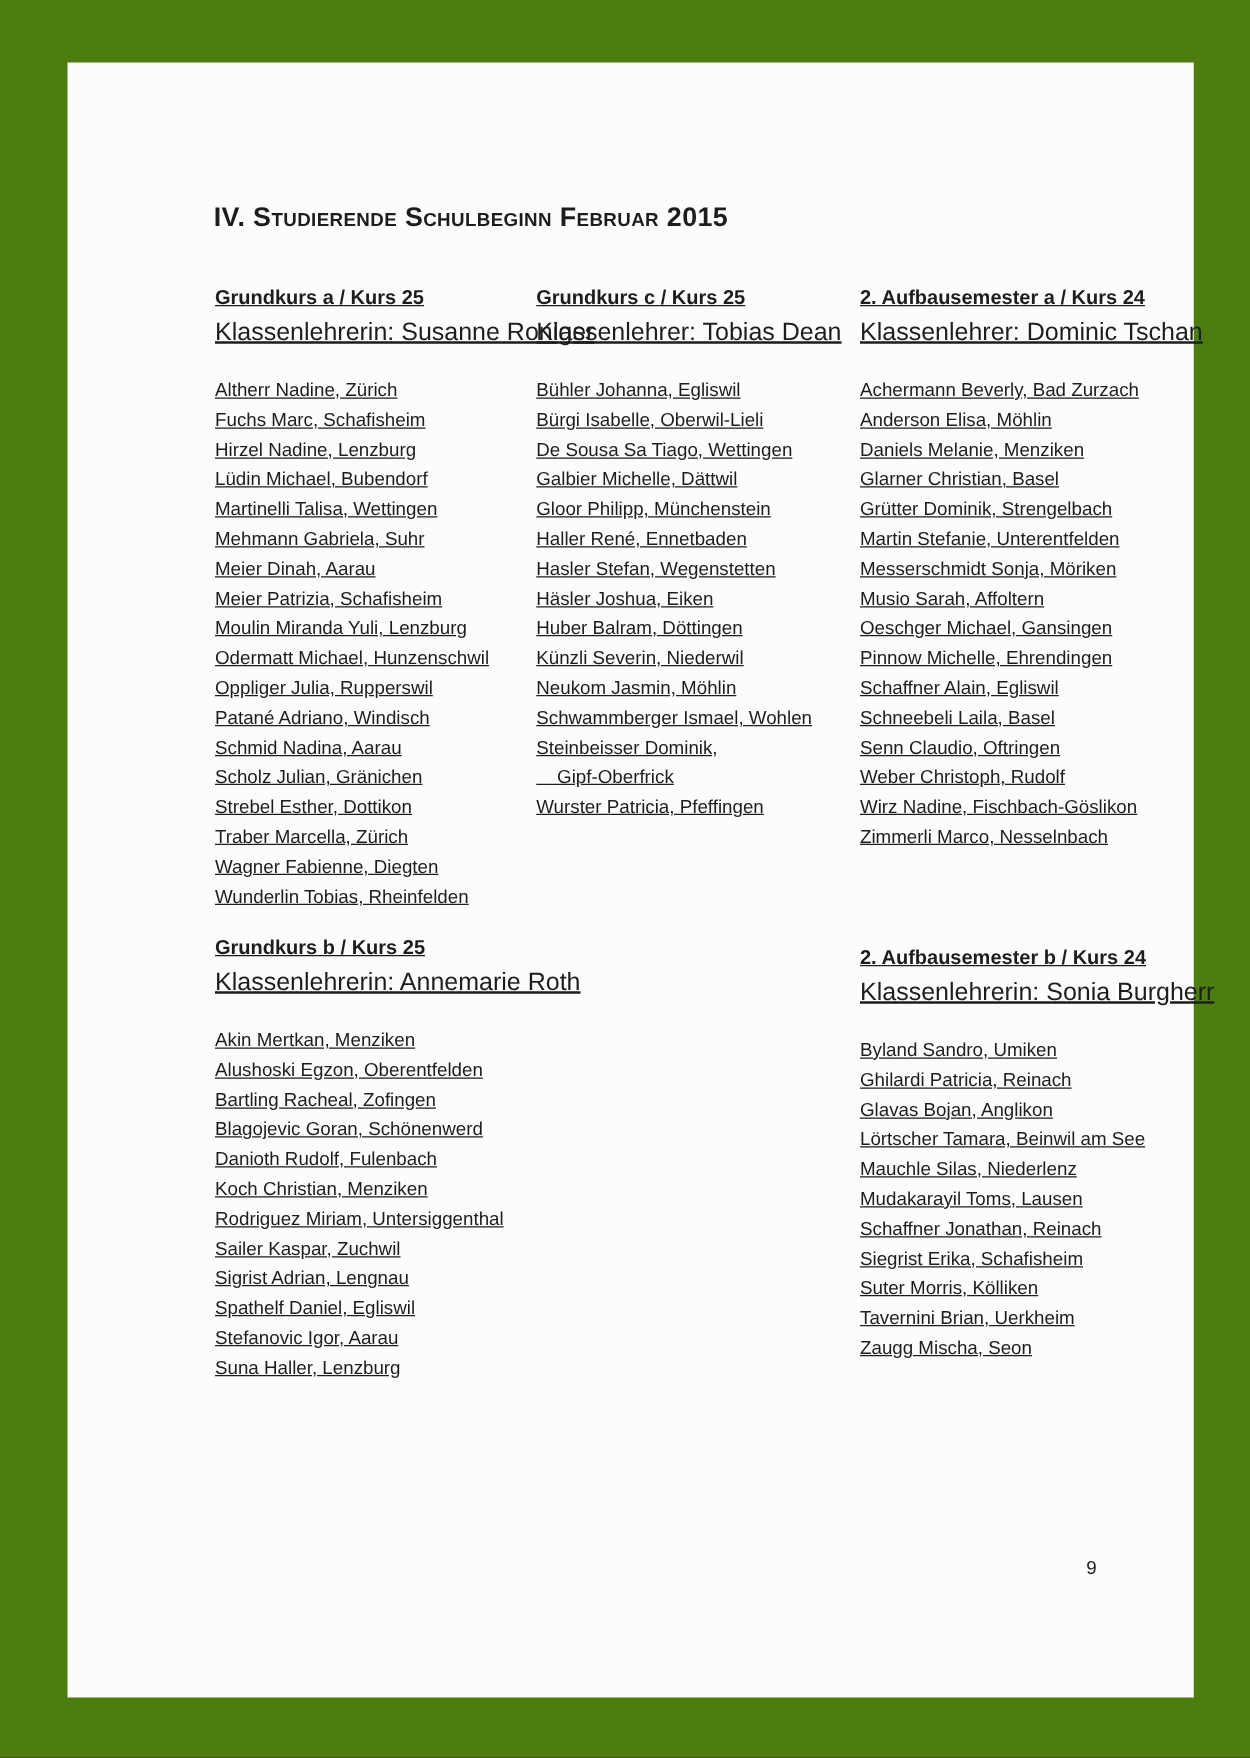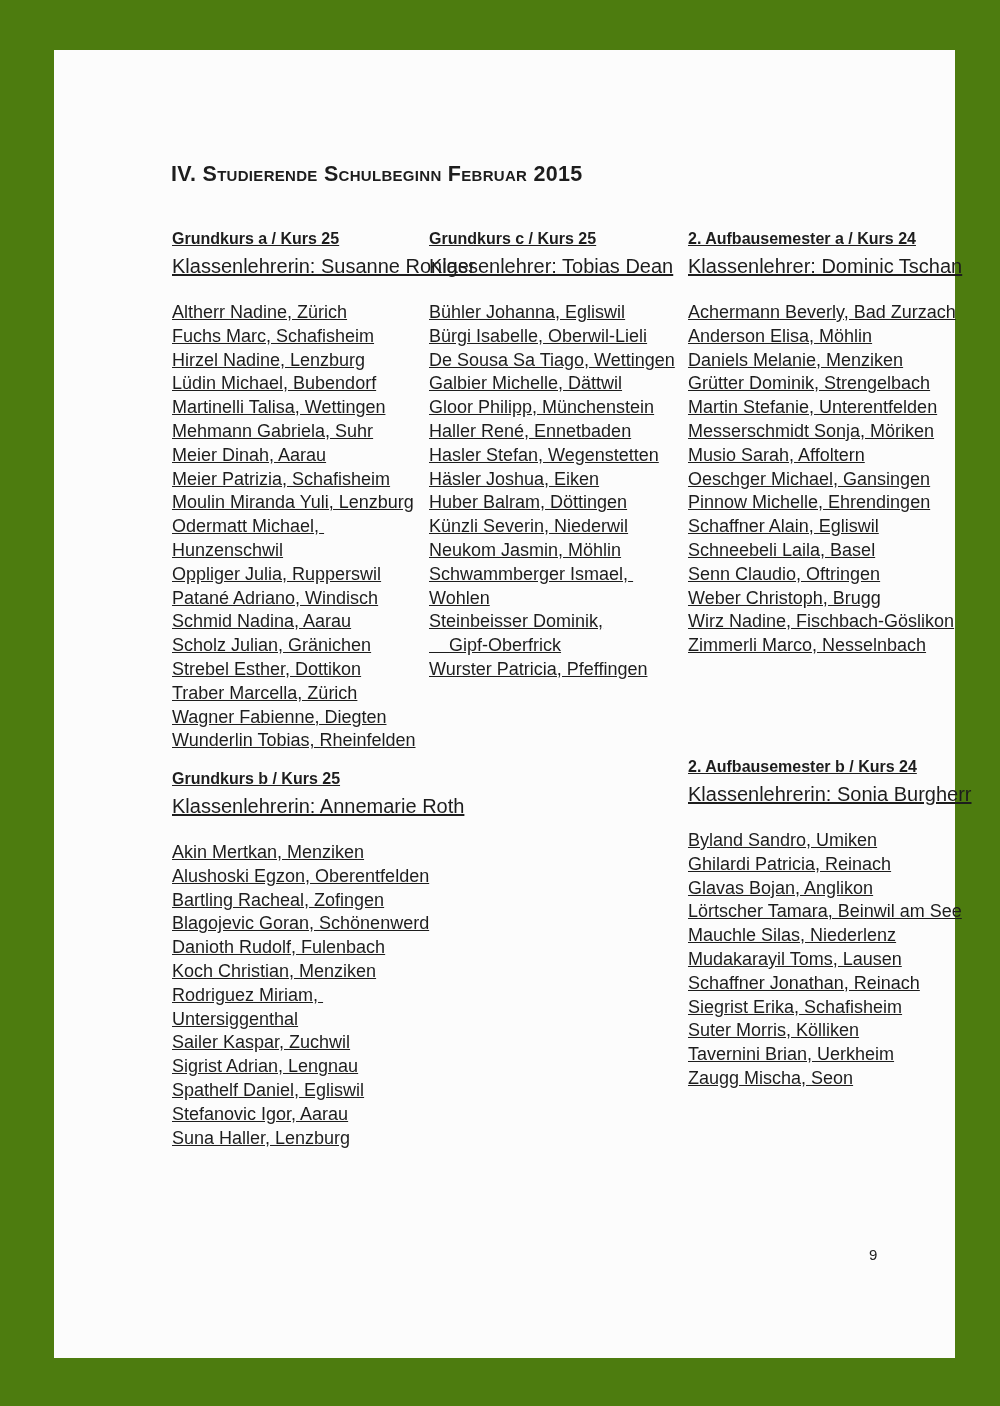--- a/index.html
+++ b/index.html
@@ -42,40 +42,40 @@
   .col-1 { left: 118px; width: 262px; }
   .col-2 { left: 375px; width: 262px; }
   .col-3 { left: 634px; width: 275px; }
   .section {
     position: absolute;
     left: 0;
     width: 100%;
     text-decoration: underline;
   }
   .section.pos-top { top: 0; }
-  .col-1 .section.pos-bottom { top: 540px; }
+  .col-1 .section.pos-bottom { top: 520px; }
   .col-3 .section.pos-bottom { top: 528px; }
   .section-title {
     margin: 0 0 7px 0;
     font-size: 16px;
     font-weight: bold;
     line-height: 21px;
     white-space: nowrap;
   }
   .teacher {
     margin: 0 0 25px 0;
     font-size: 20px;
     line-height: 20px;
     white-space: nowrap;
   }
   .students {
     list-style: none;
     margin: 0;
     padding: 0;
-    font-size: 18px;
+    font-size: 15px;
   }
   .student {
     line-height: 23.8px;
     white-space: pre-wrap;
   }
   .page-number {
     position: absolute;
     left: 815px;
     top: 1196px;
     font-size: 15px;
@@ -159,30 +159,31 @@
     </div>
 
     <div class="col col-3">
       <section class="section pos-top">
         <h2 class="section-title">2. Aufbausemester a / Kurs 24</h2>
         <p class="teacher">Klassenlehrer: Dominic Tschan</p>
         <ul class="students">
             <li class="student">Achermann Beverly, Bad Zurzach</li>
             <li class="student">Anderson Elisa, Möhlin</li>
             <li class="student">Daniels Melanie, Menziken</li>
+            <li class="student">Glarner Christian, Basel</li>
             <li class="student">Grütter Dominik, Strengelbach</li>
             <li class="student">Martin Stefanie, Unterentfelden</li>
             <li class="student">Messerschmidt Sonja, Möriken</li>
             <li class="student">Musio Sarah, Affoltern</li>
             <li class="student">Oeschger Michael, Gansingen</li>
             <li class="student">Pinnow Michelle, Ehrendingen</li>
             <li class="student">Schaffner Alain, Egliswil</li>
             <li class="student">Schneebeli Laila, Basel</li>
             <li class="student">Senn Claudio, Oftringen</li>
-            <li class="student">Weber Christoph, Brugg</li>
+            <li class="student">Weber Christoph, Rudolf</li>
             <li class="student">Wirz Nadine, Fischbach-Göslikon</li>
             <li class="student">Zimmerli Marco, Nesselnbach</li>
           </ul>
       </section>
       <section class="section pos-bottom">
         <h2 class="section-title">2. Aufbausemester b / Kurs 24</h2>
         <p class="teacher">Klassenlehrerin: Sonia Burgherr</p>
         <ul class="students">
             <li class="student">Byland Sandro, Umiken</li>
             <li class="student">Ghilardi Patricia, Reinach</li>

